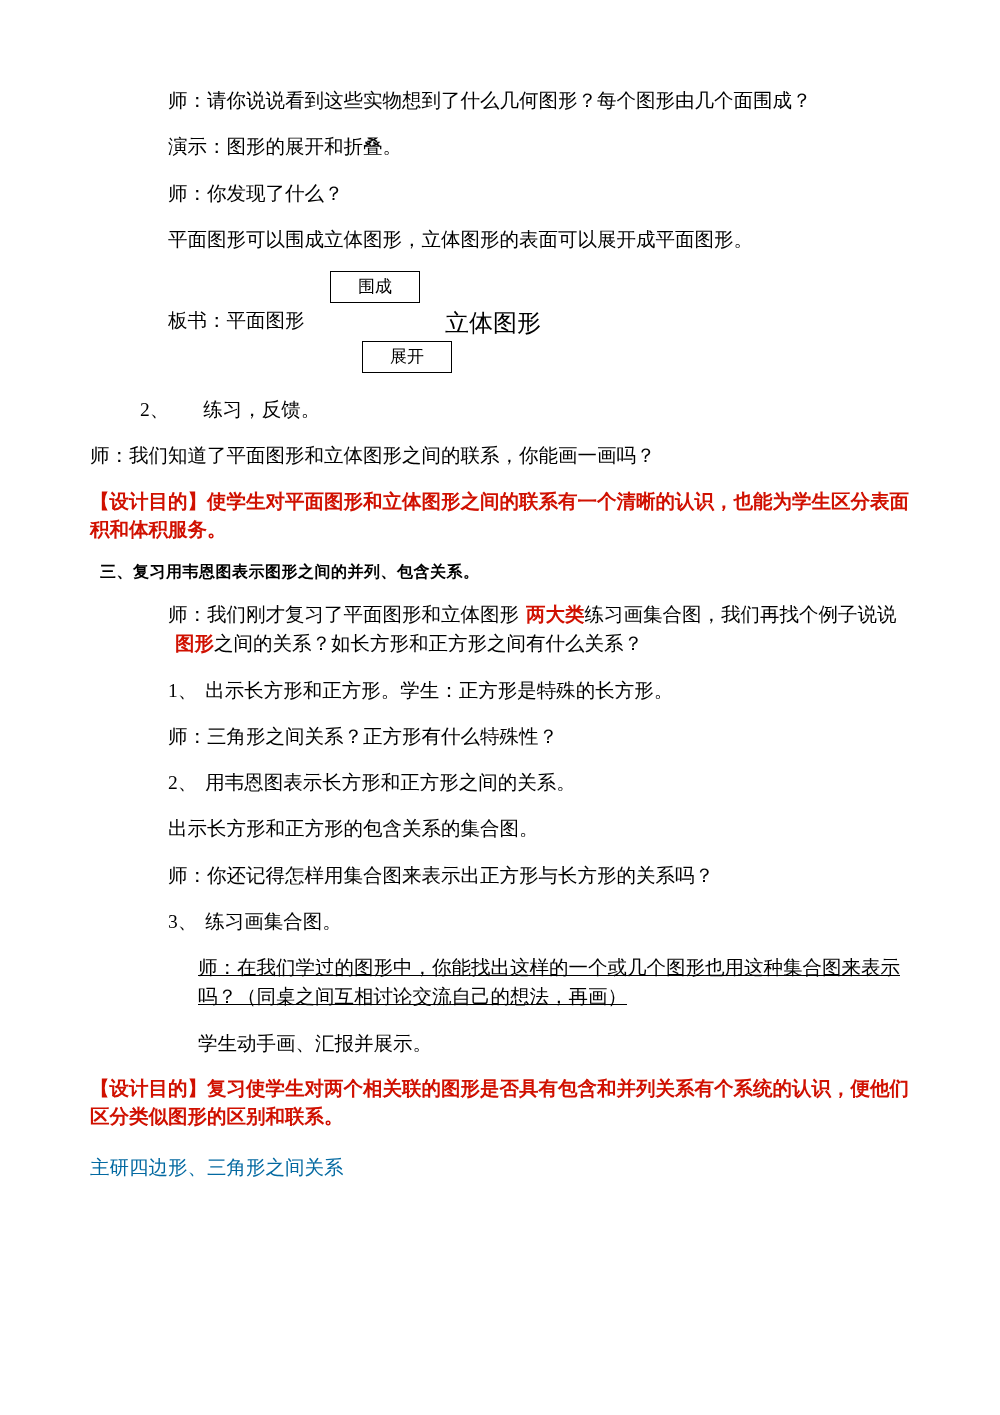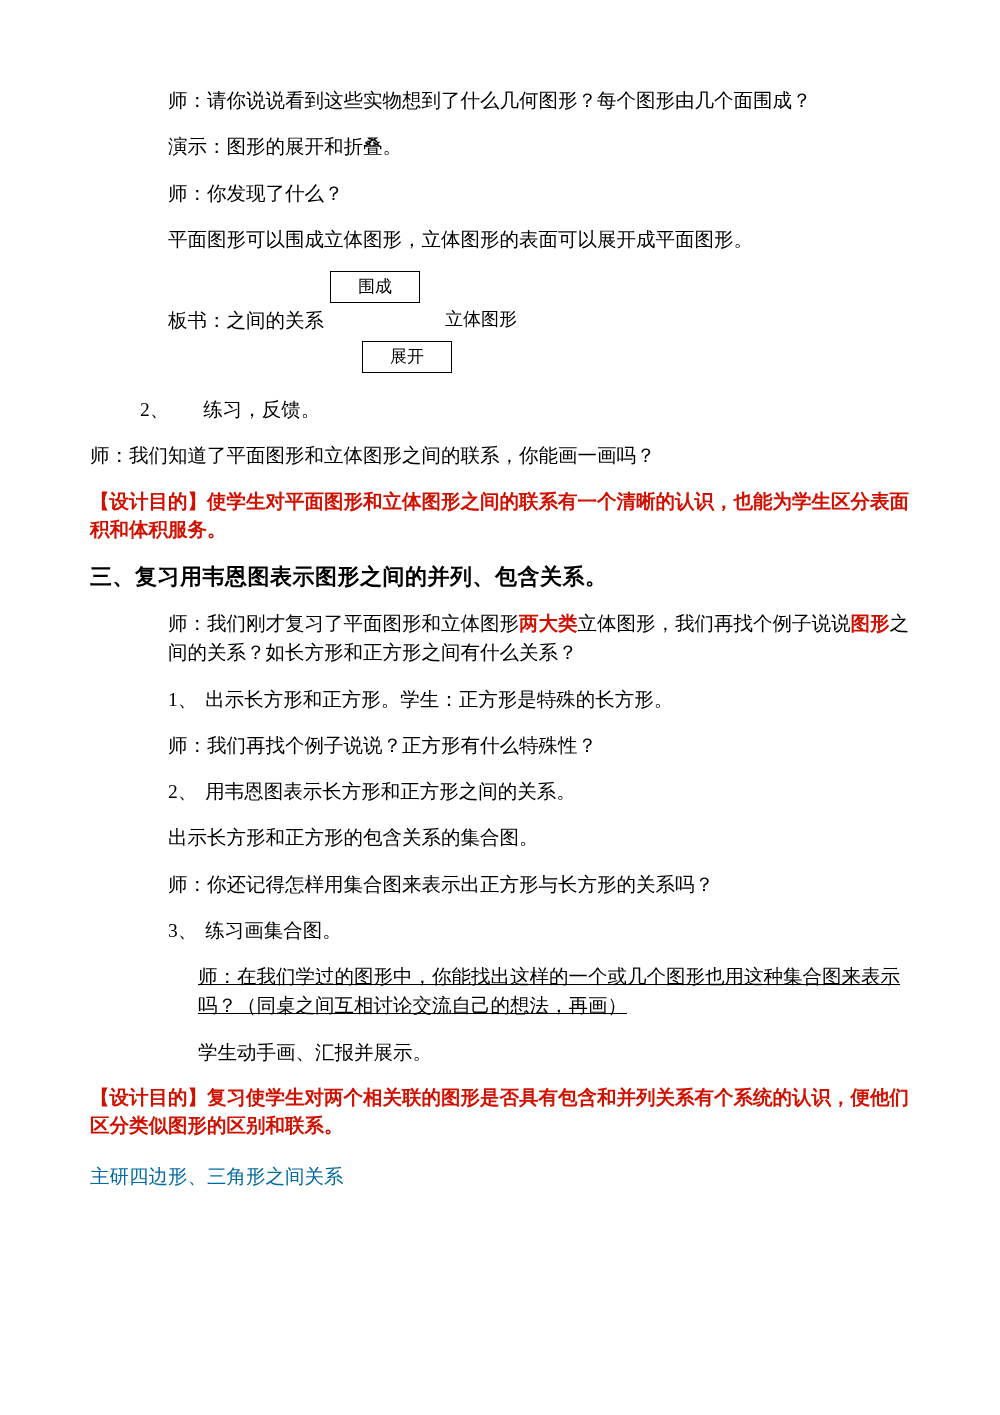--- a/index.html
+++ b/index.html
@@ -35,25 +35,26 @@
   }
   .indent1 { text-indent: 0; padding-left: 78px; }
   .noindent { padding-left: 0; }
   .red {
     color: #d01000;
     font-weight: bold;
   }
   .hl {
     color: #d01000;
     font-weight: bold;
+    margin-left: 7px;
   }
   .section-head {
-    font-size: 22px;
+    font-size: 16px;
     font-weight: bold;
-    margin: 0 0 16px 0;
+    margin: 0 0 16px 10px;
     padding-left: 0;
     letter-spacing: 0.5px;
   }
   .diagram {
     position: relative;
     height: 118px;
     margin: 12px 0 6px 0;
   }
   .box {
     position: absolute;
@@ -71,21 +72,21 @@
     position: absolute;
     left: 78px;
     top: 36px;
     font-size: 19.5px;
     white-space: nowrap;
   }
   .dia-label-right {
     position: absolute;
     left: 355px;
     top: 36px;
-    font-size: 18px;
+    font-size: 24px;
     white-space: nowrap;
   }
   .list-item {
     padding-left: 50px;
   }
   .list-item .num {
     display: inline-block;
   }
   .gap-sm { display: inline-block; width: 34px; }
   .gap-xs { display: inline-block; width: 8px; }
@@ -107,37 +108,37 @@
   <div class="content">
 
     <p class="indent1">师：请你说说看到这些实物想到了什么几何图形？每个图形由几个面围成？</p>
     <p class="indent1">演示：图形的展开和折叠。</p>
     <p class="indent1">师：你发现了什么？</p>
     <p class="indent1">平面图形可以围成立体图形，立体图形的表面可以展开成平面图形。</p>
 
     <div class="diagram">
       <div class="box box-top">围成</div>
       <div class="box box-bottom">展开</div>
-      <div class="dia-label-left">板书：之间的关系</div>
+      <div class="dia-label-left">板书：平面图形</div>
       <div class="dia-label-right">立体图形</div>
     </div>
 
     <p class="list-item"><span class="num">2、</span><span class="gap-sm"></span><span>练习，反馈。</span></p>
 
     <p class="noindent">师：我们知道了平面图形和立体图形之间的联系，你能画一画吗？</p>
 
     <p class="block-red noindent"><span class="red">【设计目的】</span><span class="red">使学生对平面图形和立体图形之间的联系有一个清晰的认识，也能为学生区分表面积和体积服务。</span></p>
 
     <p class="section-head">三、复习用韦恩图表示图形之间的并列、包含关系。</p>
 
-    <p class="indent1"><span>师：我们刚才复习了平面图形和立体图形</span><span class="hl">两大类</span><span>立体图形，我们再找个例子说说</span><span class="hl">图形</span><span>之间的关系？如长方形和正方形之间有什么关系？</span></p>
+    <p class="indent1"><span>师：我们刚才复习了平面图形和立体图形</span><span class="hl">两大类</span><span>练习画集合图，我们再找个例子说说</span><span class="hl">图形</span><span>之间的关系？如长方形和正方形之间有什么关系？</span></p>
 
     <p class="indent1"><span>1、</span><span class="gap-xs"></span><span>出示长方形和正方形。学生：正方形是特殊的长方形。</span></p>
 
-    <p class="indent1"><span>师：我们再找个例子说说？正方形有什么特殊性？</span></p>
+    <p class="indent1"><span>师：三角形之间关系？正方形有什么特殊性？</span></p>
 
     <p class="indent1"><span>2、</span><span class="gap-xs"></span><span>用韦恩图表示长方形和正方形之间的关系。</span></p>
 
     <p class="indent1"><span>出示长方形和正方形的包含关系的集合图。</span></p>
 
     <p class="indent1"><span>师：你还记得怎样用集合图来表示出正方形与长方形的关系吗？</span></p>
 
     <p class="indent1"><span>3、</span><span class="gap-xs"></span><span>练习画集合图。</span></p>
 
     <p style="padding-left:108px;text-decoration:underline;">师：在我们学过的图形中，你能找出这样的一个或几个图形也用这种集合图来表示吗？（同桌之间互相讨论交流自己的想法，再画）</p>

